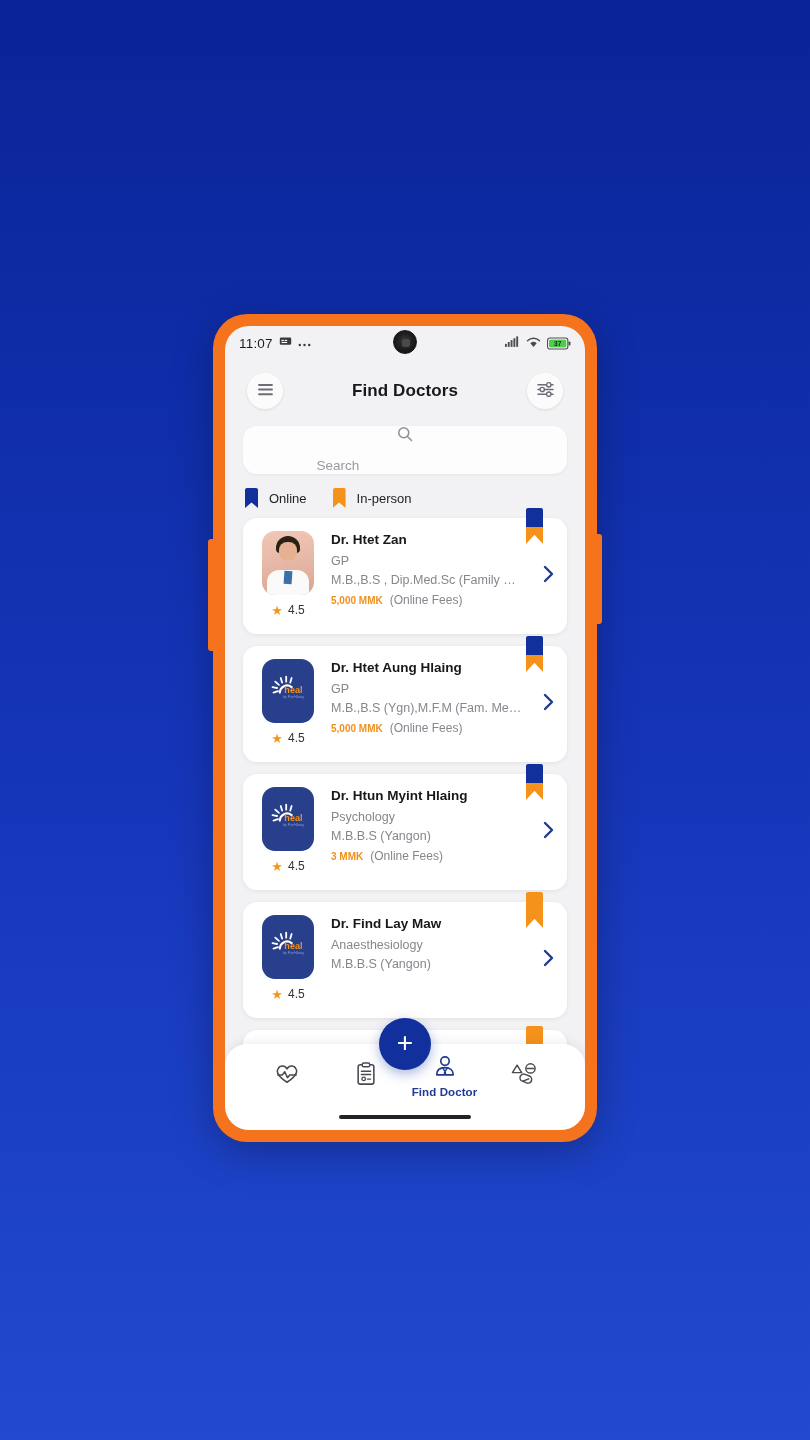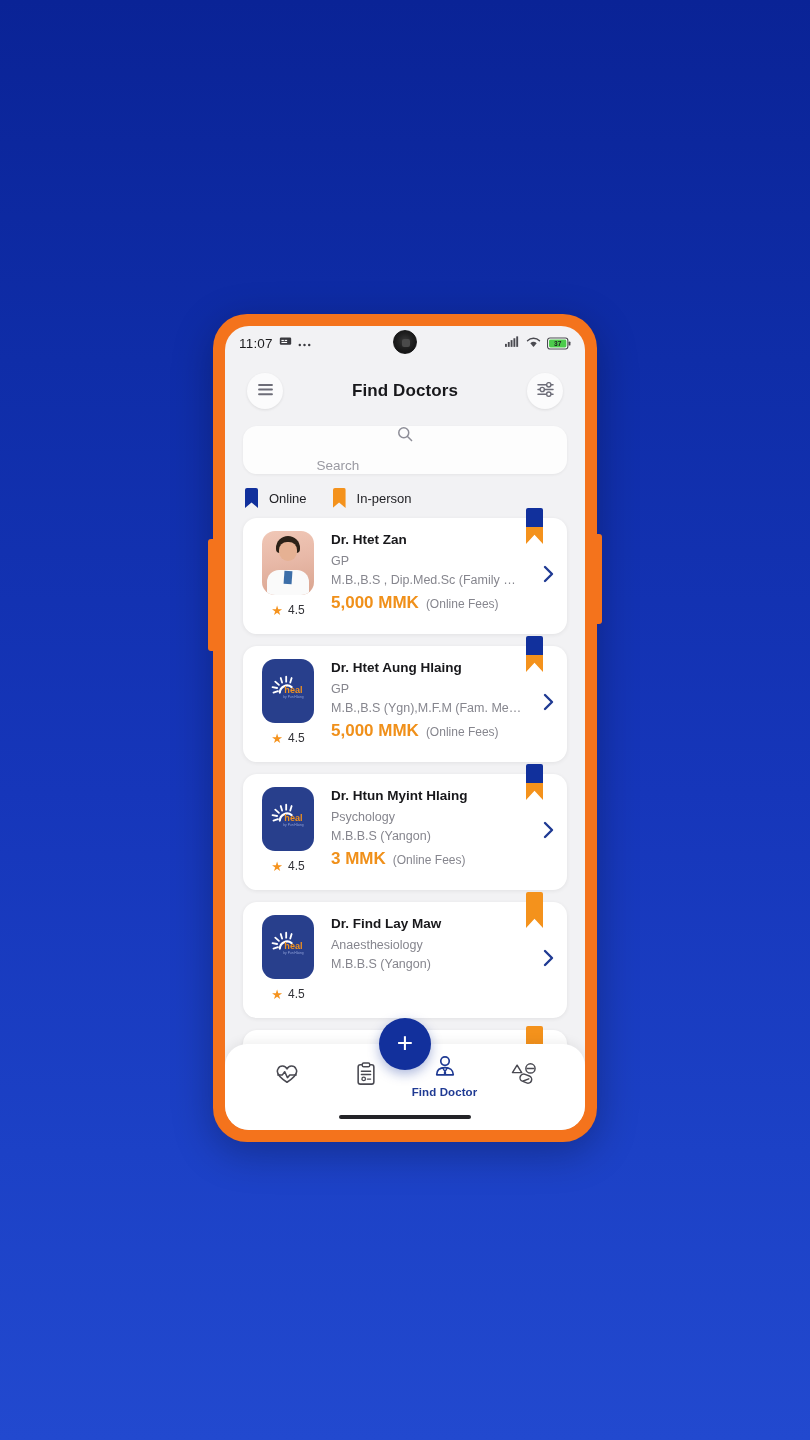--- a/index.html
+++ b/index.html
@@ -233,21 +233,21 @@
     white-space: nowrap;
   }
   .doc-degree {
     font-size: 12.5px; color: #86868e;
     white-space: nowrap;
     overflow: hidden; text-overflow: ellipsis;
     max-width: 195px;
     margin-bottom: 6px;
   }
   .doc-fee-row { display: flex; align-items: baseline; gap: 7px; }
-  .fee-amount { font-size: 17px; color: #f0901a; font-weight: 600; }
+  .fee-amount { font-size: 10px; color: #f0901a; font-weight: 600; }
   .fee-label { font-size: 12px; color: #86868e; }
 
   .card-chevron {
     position: absolute;
     right: 12px; top: 50%;
     transform: translateY(-50%);
     color: #1f3a93;
   }
   .card-ribbon {
     position: absolute;

